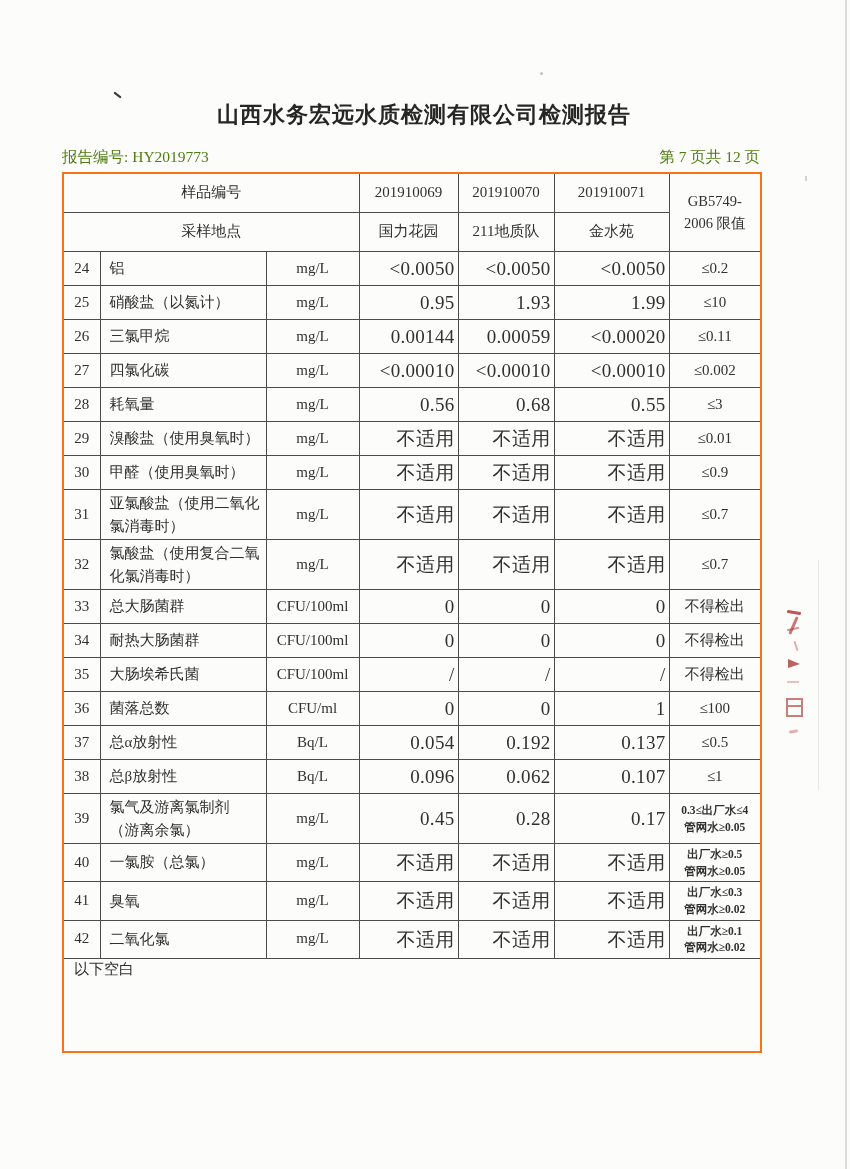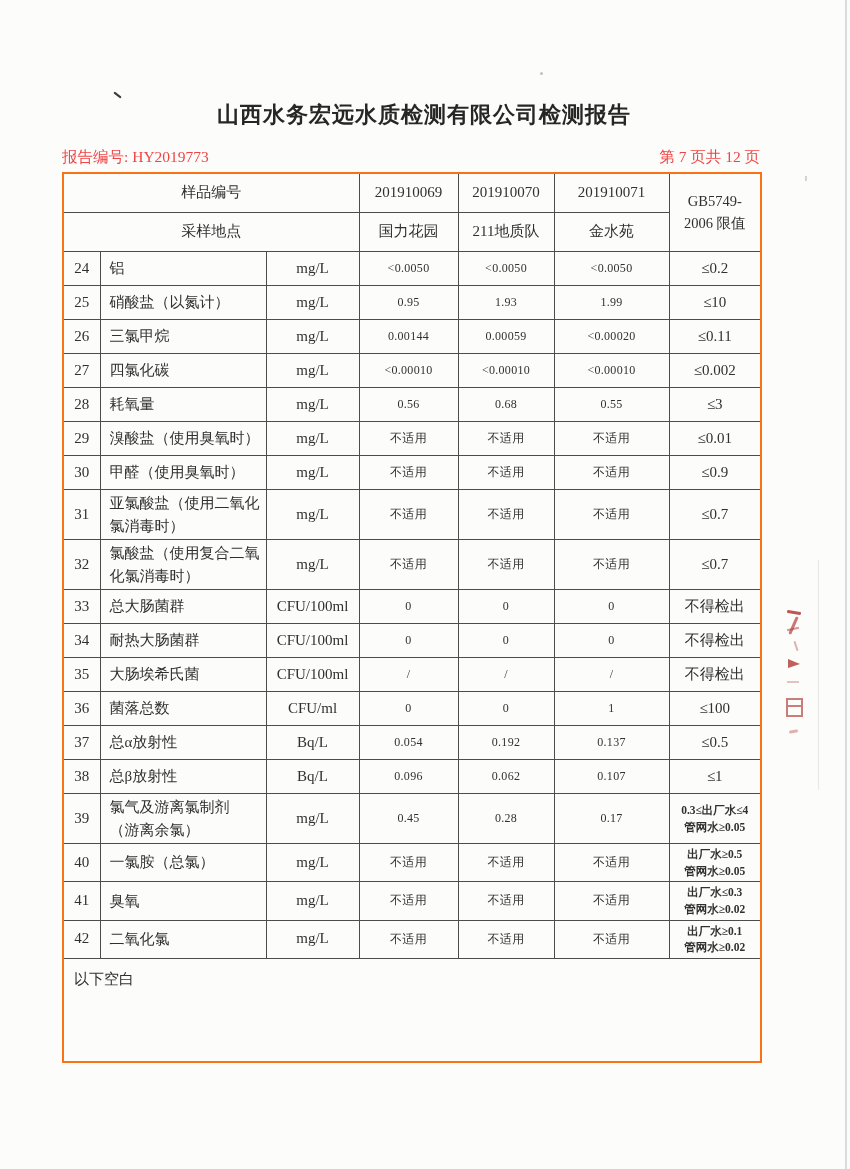--- a/index.html
+++ b/index.html
@@ -11,45 +11,45 @@
   }
   .page{position:absolute;inset:0;}
   .page-title{
     margin:0;position:absolute;top:100px;left:0;width:848px;
     text-align:center;font-size:22px;font-weight:bold;letter-spacing:1px;
     color:#262626;
   }
   .meta-row{
     position:absolute;top:147px;left:62px;width:698px;
     display:flex;justify-content:space-between;align-items:flex-start;
-    font-size:15.5px;color:#ef4444;
+    font-size:15.5px;color:#4d7c0f;
   }
   .report-table{
     position:absolute;top:172px;left:62px;width:698px;
     border-collapse:collapse;table-layout:fixed;
     font-size:15px;color:#303030;
   }
   .report-table td{
     border:1px solid #4c4c4c;
     text-align:center;vertical-align:middle;
     padding:2px 3px;line-height:1.45;
     overflow:hidden;
   }
   .report-table{border:2px solid #f97316;}
   .hdr-row td{height:34px;}
   .limit-head{white-space:pre-line;line-height:2.3;font-size:14.5px;}
   tbody tr{height:34px;}
   td.col-item{text-align:left;padding-left:9px;white-space:pre-line;line-height:1.5;}
   td.col-unit{font-size:15px;}
-  td.col-val{font-size:12px;letter-spacing:.3px;}
+  td.col-val{font-size:19px;letter-spacing:.3px;text-align:right;}
   td.col-limit{font-size:15px;}
   td.col-limit.small{font-size:11.5px;line-height:1.45;white-space:pre-line;letter-spacing:0;padding:2px 1px;font-weight:bold;}
   td.blank-cell{
     height:92px;vertical-align:top;text-align:left;
-    padding:10px 0 0 10px;font-size:15px;
+    padding:0 0 0 10px;font-size:15px;
   }
   
   .artifact{position:absolute;pointer-events:none;}
   .speck-backtick{left:113px;top:94px;width:9px;height:2px;background:#3a3a3a;transform:rotate(38deg);border-radius:2px;}
   .speck-dot1{left:540px;top:72px;width:3px;height:3px;background:#9a9a9a;border-radius:50%;opacity:.6;}
   .speck-dot2{left:805px;top:176px;width:2px;height:5px;background:#aaa;opacity:.5;}
   .edge-line-right{left:845px;top:0;width:2px;height:1169px;background:#b9b9bf;opacity:.5;}
   .edge-line-mid{left:818px;top:560px;width:1px;height:230px;background:#cfcfd2;opacity:.45;}
   .stamp{color:#b03a35;}
   .stamp-bar1{left:787px;top:611px;width:14px;height:3px;background:#b03a35;transform:rotate(9deg);opacity:.85;border-radius:1px;}

